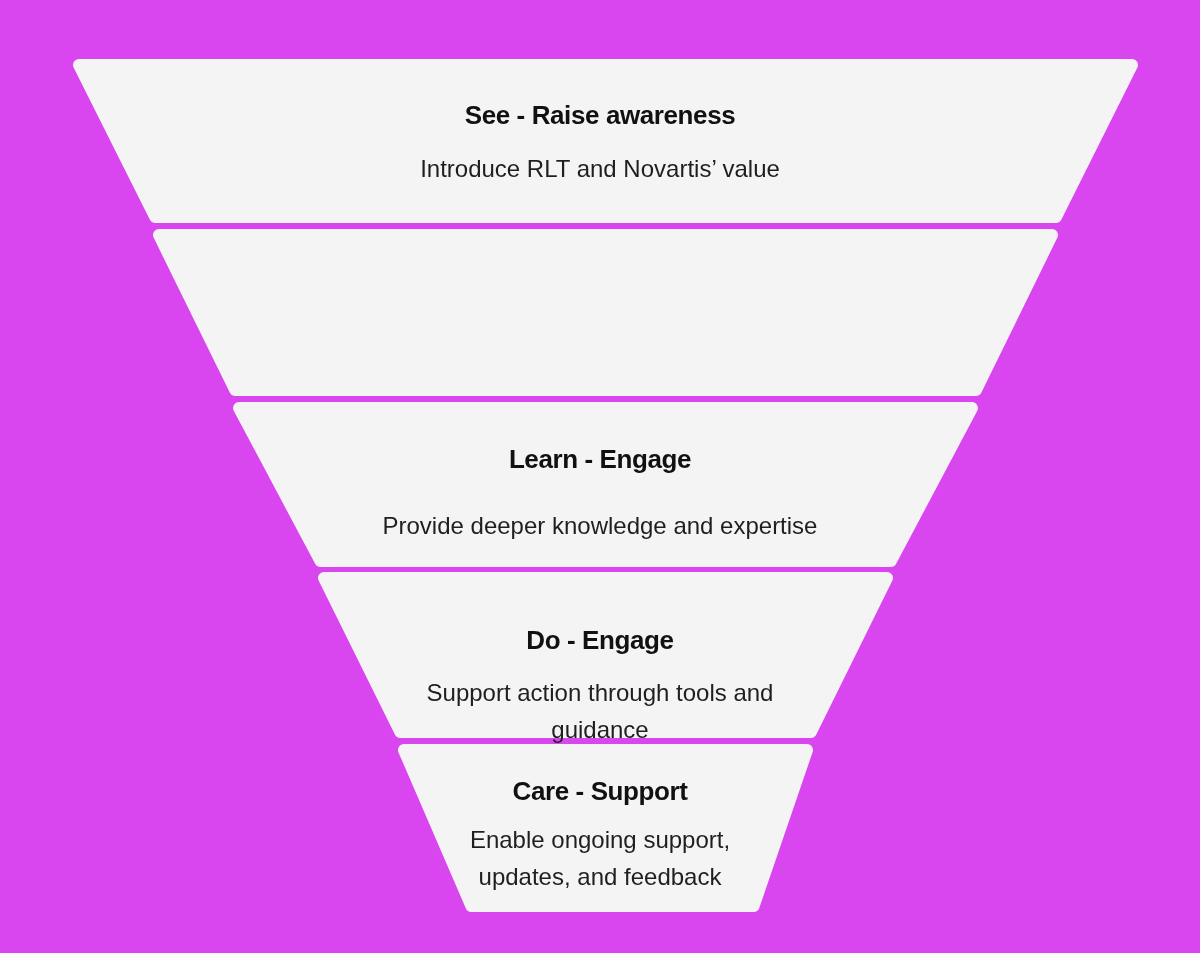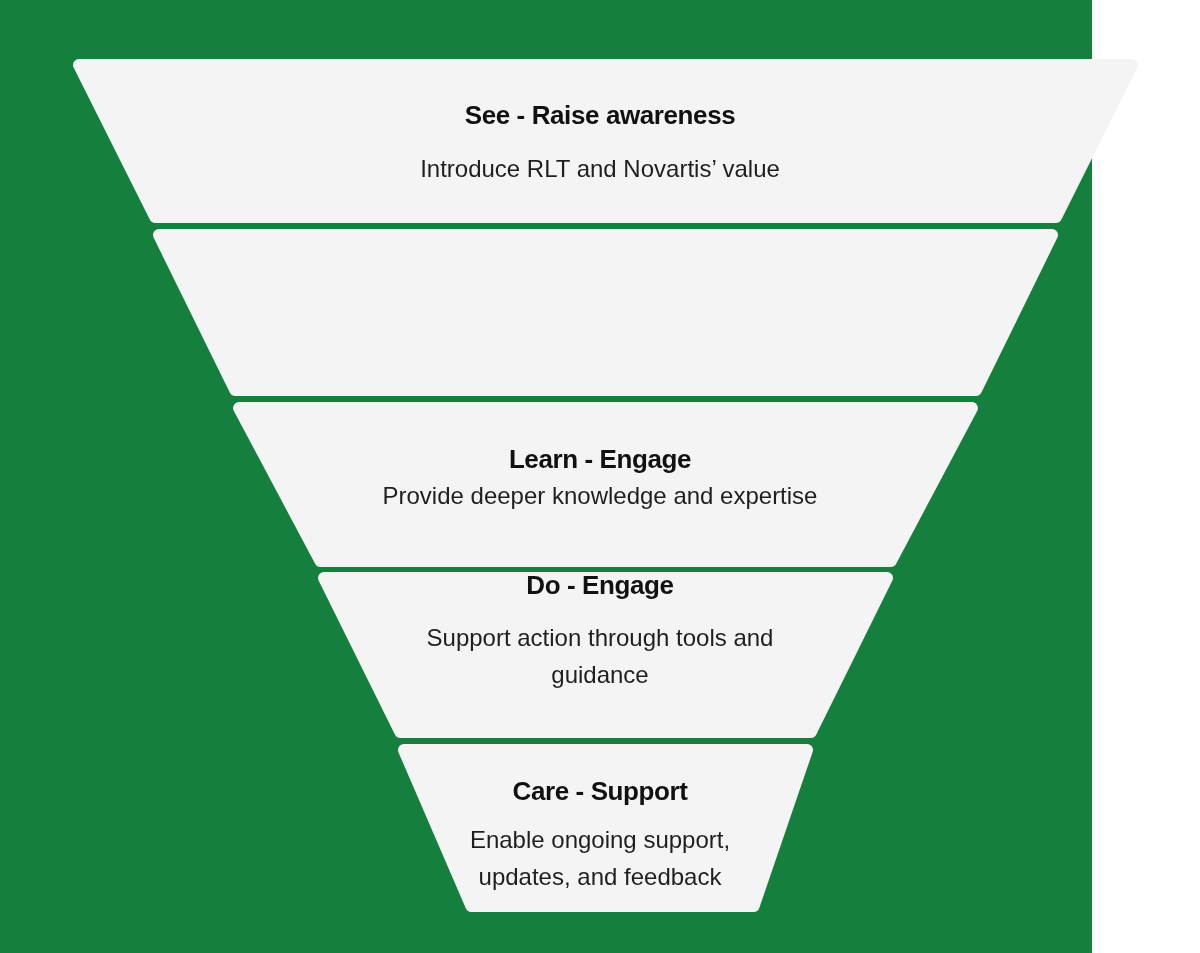--- a/index.html
+++ b/index.html
@@ -11,23 +11,23 @@
   body {
     width: 1200px;
     height: 953px;
     font-family: "Liberation Sans", sans-serif;
     -webkit-font-smoothing: antialiased;
     overflow: hidden;
   }
 
   #funnel-diagram {
     position: relative;
-    width: 1092px;
+    width: 1200px;
     height: 953px;
-    background: #15803d;
+    background: #d946ef;
   }
 
   #funnel-svg {
     position: absolute;
     top: 0;
     left: 0;
     width: 1200px;
     height: 953px;
   }
 
@@ -63,23 +63,23 @@
   }
 
   
   #stage-1-label { top: 100px; }
   #stage-1-label .stage-subtitle { margin-top: 19px; }
 
   #stage-2-label { top: 272px; }
   #stage-2-label .stage-subtitle { margin-top: 19px; }
 
   #stage-3-label { top: 444px; }
-  #stage-3-label .stage-subtitle { margin-top: 2px; }
+  #stage-3-label .stage-subtitle { margin-top: 32px; }
 
-  #stage-4-label { top: 570px; }
+  #stage-4-label { top: 625px; }
   #stage-4-label .stage-subtitle {
     margin-top: 18px;
     width: 400px;
     margin-left: auto;
     margin-right: auto;
   }
 
   #stage-5-label { top: 776px; }
   #stage-5-label .stage-subtitle {
     margin-top: 14px;

